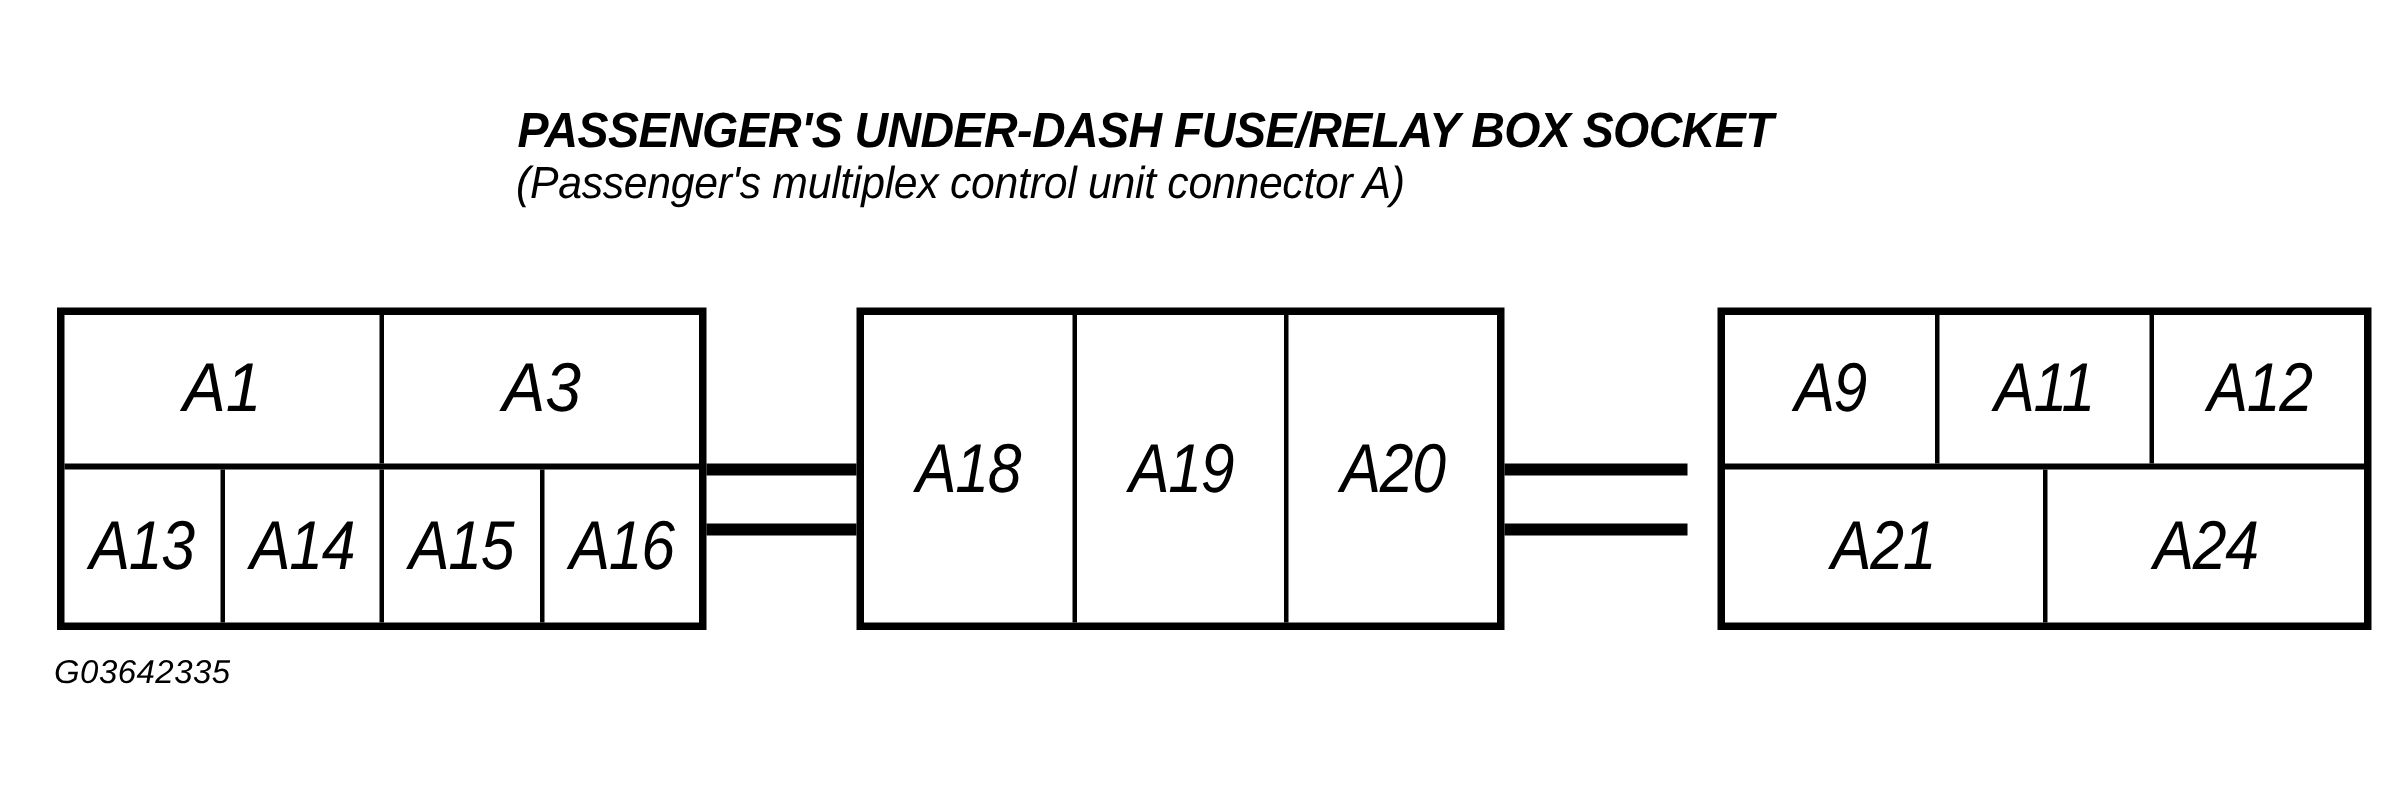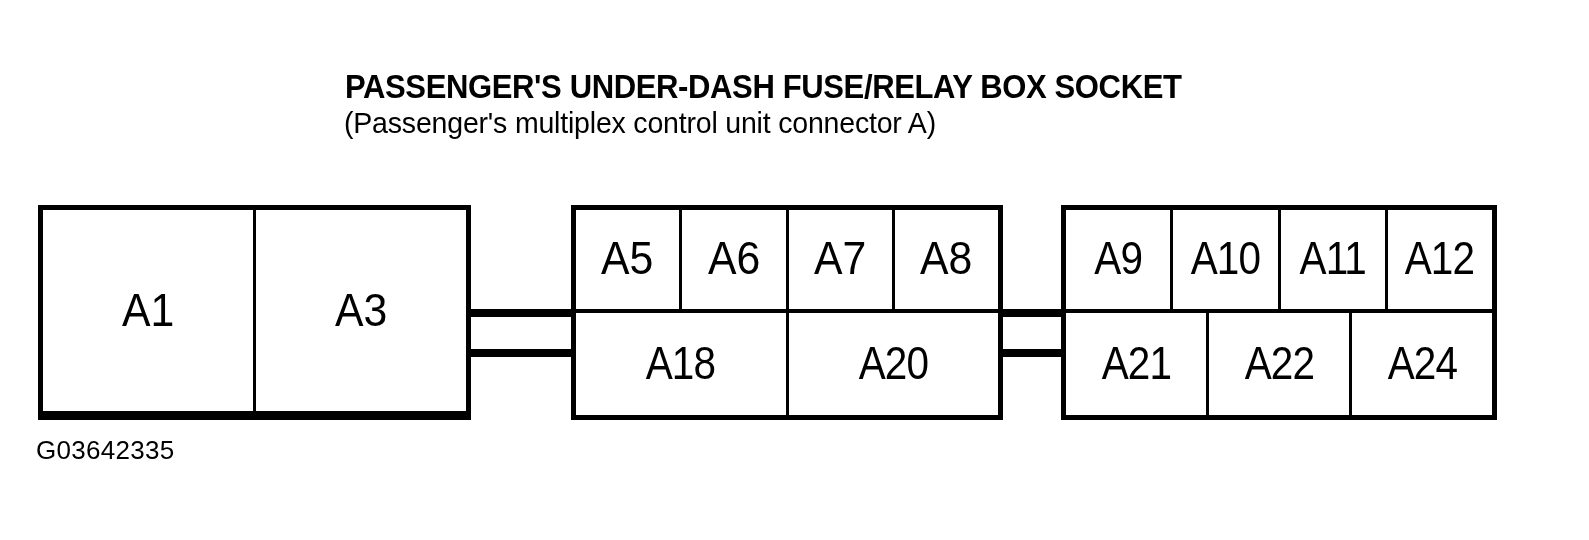--- a/index.html
+++ b/index.html
@@ -3,21 +3,21 @@
 <meta charset="utf-8">
 <style>
   * { margin:0; padding:0; box-sizing:border-box; }
   html, body {
     width:1589px; height:540px;
     background:#ffffff;
     font-family:"Liberation Sans", sans-serif;
     color:#000000;
     overflow:hidden;
   }
-  #page { position:relative; width:1589px; height:540px; }
+  #page { position:relative; width:1589px; height:540px;font-style:italic; }
 
   
   .title {
     position:absolute; left:345px; top:68px;
     font-size:33px; font-weight:bold;
     letter-spacing:-0.4px;
     transform:scaleX(0.94); transform-origin:left top;
     white-space:nowrap;
   }
   .subtitle {
@@ -63,39 +63,39 @@
     white-space:nowrap;
     margin-bottom:2px;
   }
   
   .row.bottom .cell-label { transform:scaleX(0.88); letter-spacing:-1px; }
   
   .block.narrow .row.top .cell-label { transform:scaleX(0.88); letter-spacing:-1px; }
 
   #block-1 { left:38px;   width:433px; }
   #block-2 { left:571px;  width:432px; }
-  #block-3 { left:1061px; width:436px; }
+  #block-3 { left:1145px; width:436px; }
 
   
   .bridge {
     position:absolute;
     top:309px;
     height:48px;
     border-top:8px solid #000;
     border-bottom:8px solid #000;
     background:#fff;
     z-index:1;
   }
   #bridge-1 { left:455px; width:130px; }
   #bridge-2 { left:990px; width:135px; }
 
   
   .refcode {
     position:absolute; left:36px; top:435px;
-    font-size:26px; font-weight:normal;
+    font-size:22px; font-weight:normal;
     letter-spacing:0.3px;
     white-space:nowrap;
   }
 </style>
 </head>
 <body>
 
 <div id="page">
 
   <div class="title">PASSENGER'S UNDER-DASH FUSE/RELAY BOX SOCKET</div>
@@ -107,68 +107,65 @@
 
   <div class="block" id="block-1">
     <div class="row top">
       <div class="cell">
           <span class="cell-label">A1</span>
         </div>
       <div class="cell">
           <span class="cell-label">A3</span>
         </div>
     </div>
+    <div class="row bottom">
+      <div class="cell">
+          <span class="cell-label">A13</span>
+        </div>
+      <div class="cell">
+          <span class="cell-label">A14</span>
+        </div>
+      <div class="cell">
+          <span class="cell-label">A15</span>
+        </div>
+      <div class="cell">
+          <span class="cell-label">A16</span>
+        </div>
+    </div>
   </div>
 
   <div class="block" id="block-2">
-    <div class="row top">
-      <div class="cell">
-          <span class="cell-label">A5</span>
-        </div>
-      <div class="cell">
-          <span class="cell-label">A6</span>
-        </div>
-      <div class="cell">
-          <span class="cell-label">A7</span>
-        </div>
-      <div class="cell">
-          <span class="cell-label">A8</span>
-        </div>
-    </div>
     <div class="row bottom">
       <div class="cell">
           <span class="cell-label">A18</span>
+        </div>
+      <div class="cell">
+          <span class="cell-label">A19</span>
         </div>
       <div class="cell">
           <span class="cell-label">A20</span>
         </div>
     </div>
   </div>
 
   <div class="block narrow" id="block-3">
     <div class="row top">
       <div class="cell">
           <span class="cell-label">A9</span>
         </div>
       <div class="cell">
-          <span class="cell-label">A10</span>
-        </div>
-      <div class="cell">
           <span class="cell-label">A11</span>
         </div>
       <div class="cell">
           <span class="cell-label">A12</span>
         </div>
     </div>
     <div class="row bottom">
       <div class="cell">
           <span class="cell-label">A21</span>
-        </div>
-      <div class="cell">
-          <span class="cell-label">A22</span>
         </div>
       <div class="cell">
           <span class="cell-label">A24</span>
         </div>
     </div>
   </div>
 
   <div class="refcode">G03642335</div>
 
 </div>

